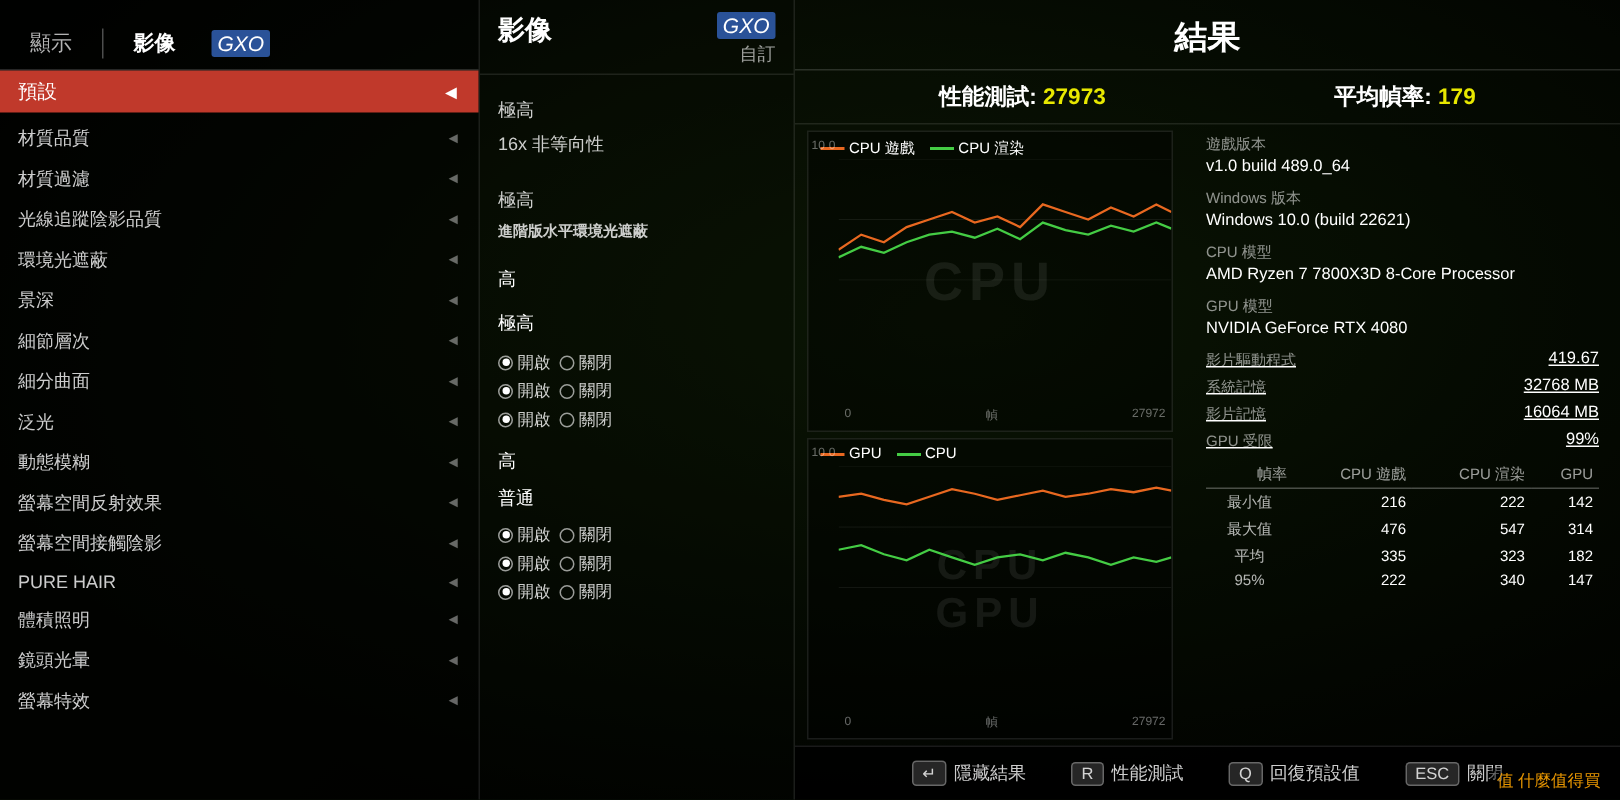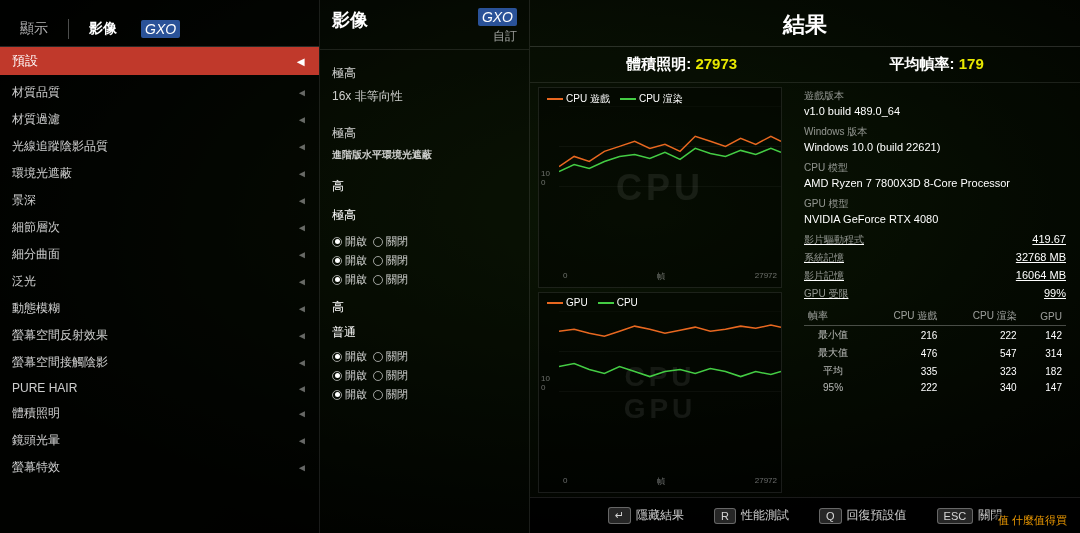--- a/index.html
+++ b/index.html
@@ -283,22 +283,22 @@
       height: 2px;
     }
 
     .chart-axis-y {
       position: absolute;
       left: 0;
       top: 0;
       bottom: 20px;
       width: 20px;
       display: flex;
-      flex-direction: column;
-      justify-content: center;
+      flex-direction: row;
+      justify-content: space-between;
       padding: 4px 2px;
       font-size: 8px;
       color: rgba(255,255,255,0.4);
     }
 
     .chart-axis-x {
       position: absolute;
       bottom: 0;
       left: 20px;
       right: 0;
@@ -355,21 +355,21 @@
       margin-top: 4px;
     }
 
     .stats-table th {
       color: rgba(255,255,255,0.6);
       padding: 2px 4px;
       text-align: right;
       font-weight: normal;
       border-bottom: 1px solid rgba(255,255,255,0.15);
     }
-    .stats-table th:first-child { text-align: left; }
+    .stats-table th:first-child { text-align: right; }
 
     .stats-table td {
       color: #fff;
       padding: 2px 4px;
       text-align: right;
     }
     .stats-table td:first-child { text-align: center; color: rgba(255,255,255,0.7); }
 
     
     .bottom-bar {
@@ -593,21 +593,21 @@
     </div>
   </div>
 
   <div class="right-panel">
     <div class="results-header">
       <div class="results-title">結果</div>
     </div>
 
     <div class="results-scores">
       <div class="score-item">
-        <span>體積照明:</span>
+        <span>性能測試:</span>
         <span class="score-value">27973</span>
       </div>
       <div class="score-item">
         <span>平均幀率:</span>
         <span class="score-value">179</span>
       </div>
     </div>
 
     <div class="results-body">
 

